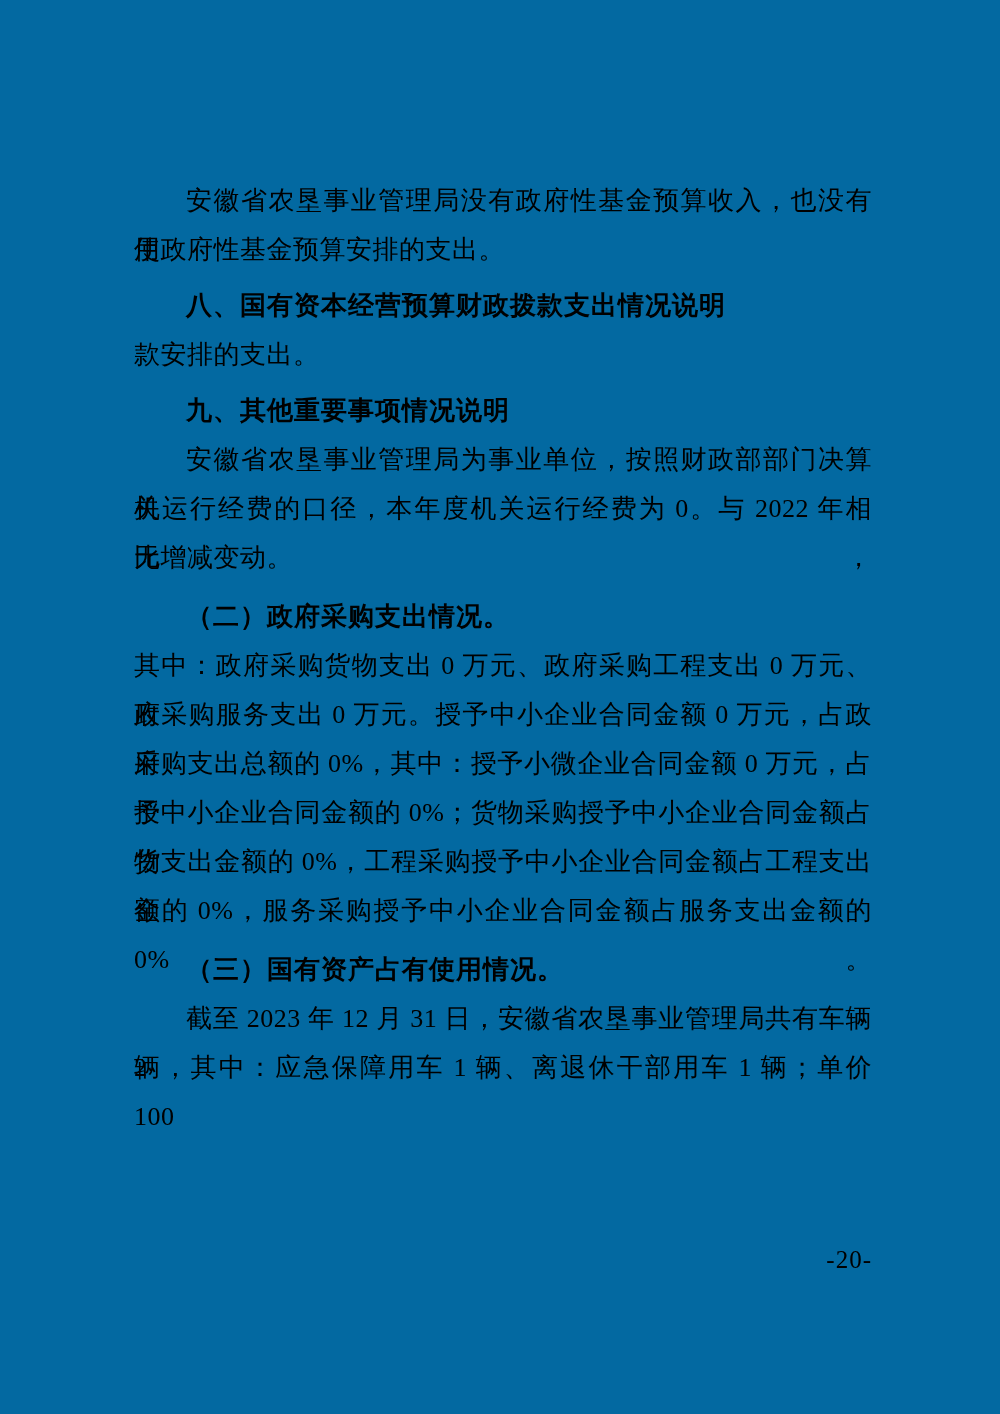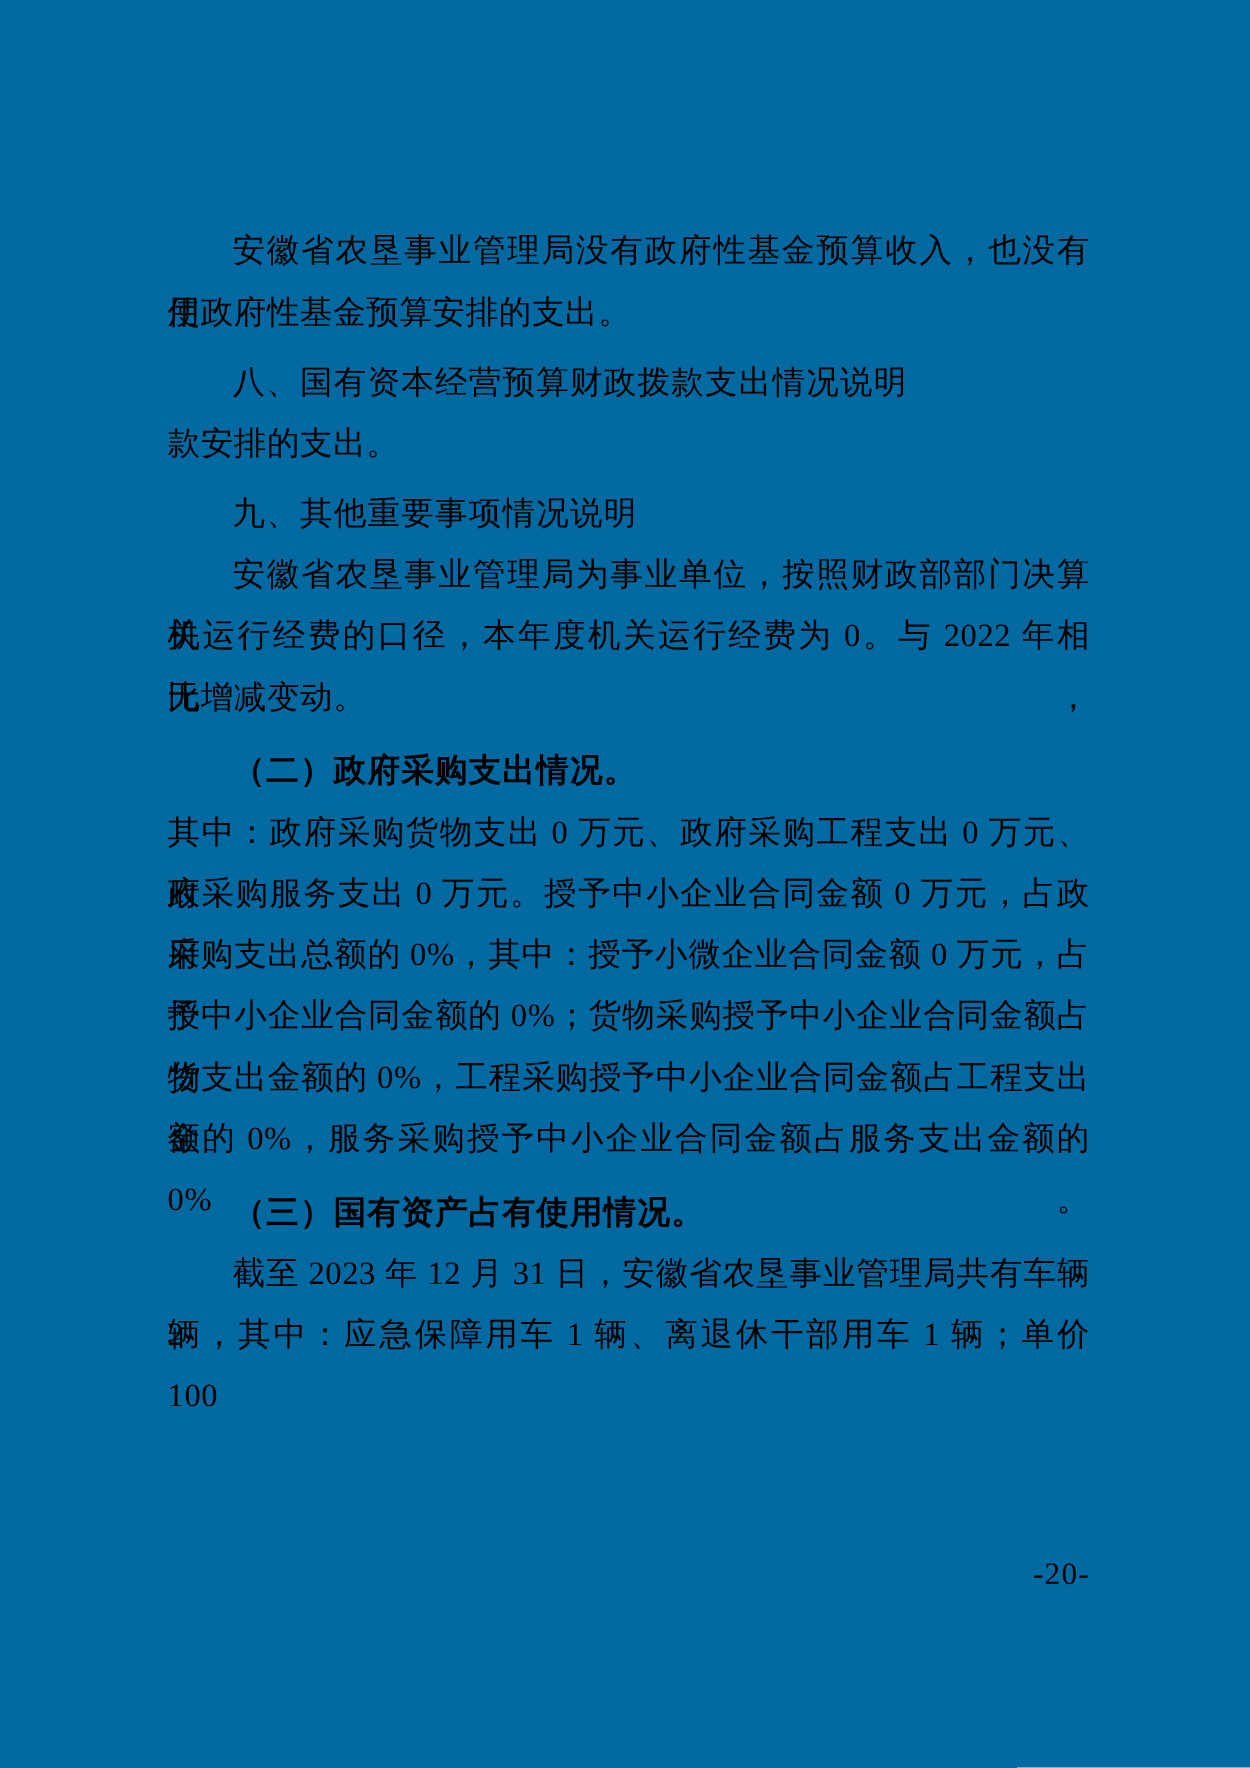--- a/index.html
+++ b/index.html
@@ -33,21 +33,21 @@
   .line.indent {
     text-indent: 52px;
   }
   .line.justify {
     text-align: justify;
     text-align-last: justify;
     text-justify: inter-character;
   }
   .line.heading-1 {
     font-family: "Liberation Sans", "DejaVu Sans", sans-serif;
-    font-weight: 400;
+    font-weight: 700;
     text-indent: 52px;
     margin-top: 7px;
     letter-spacing: 1px;
   }
   .line.heading-2 {
     font-weight: 700;
     text-indent: 52px;
     margin-top: 10px;
     letter-spacing: 1px;
   }

